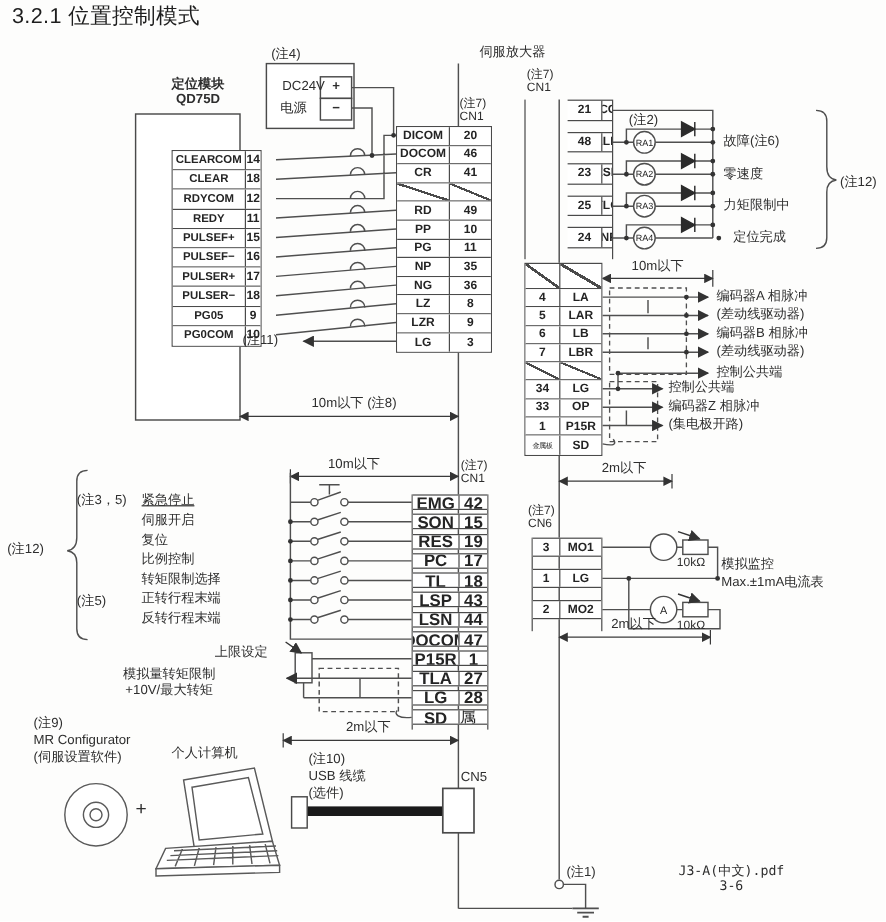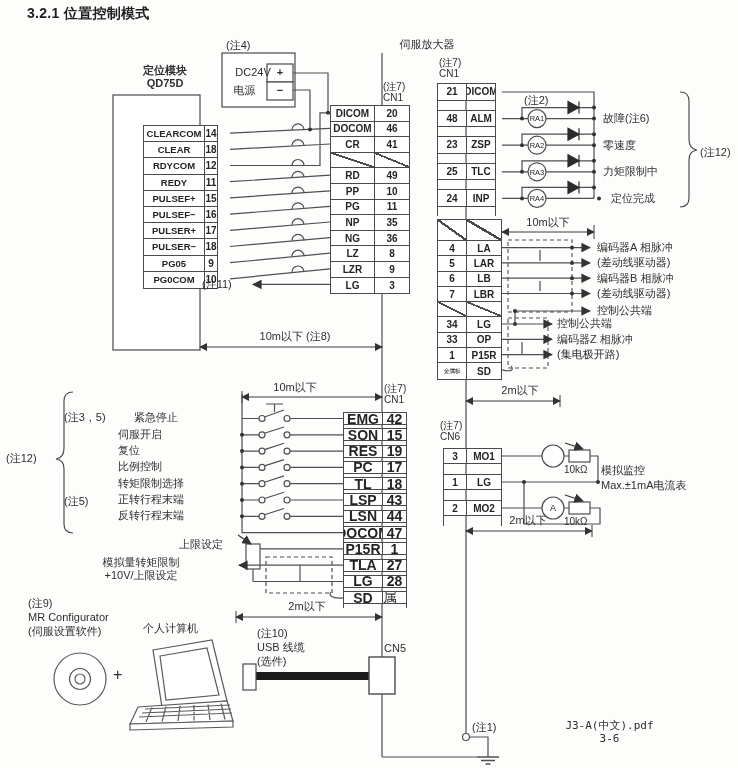--- a/index.html
+++ b/index.html
@@ -4,21 +4,21 @@
 <style>
   html,body{margin:0;padding:0;background:#fff;}
   #page{position:relative;width:738px;height:768px;background:#fdfdfc;
         font-family:"Liberation Sans","DejaVu Sans",sans-serif;color:#2b2b2b;overflow:hidden;}
   #wires-svg{position:absolute;left:0;top:0;}
   .lbl{position:absolute;white-space:nowrap;font-size:11px;line-height:13px;color:#2e2e2e;}
   .ctr{text-align:center;}
   .bold{font-weight:bold;}
   .hdr{font-size:10px;line-height:11px;}
   .mono{font-family:"DejaVu Sans Mono","Liberation Mono",monospace;font-size:11px;line-height:13px;}
-  .title{font-size:14px;font-weight:bold;color:#1e1e1e;letter-spacing:0.3px;margin-left:17px;}
+  .title{font-size:18px;font-weight:normal;color:#1e1e1e;letter-spacing:0.3px;}
 
   .ptable{position:absolute;box-sizing:border-box;display:flex;flex-direction:column;}
   .prow{display:flex;box-sizing:border-box;}
   .pcell{box-sizing:border-box;display:flex;align-items:center;justify-content:center;
          font-size:10px;font-weight:600;color:#242424;overflow:hidden;}
   .c1{border-right:1px solid #4a4a4a;}
   .c2{flex:1;}
   .sm{font-size:6px;font-weight:400;letter-spacing:-0.5px;}
   .slash .pcell{background-image:linear-gradient(to bottom left,transparent 46.5%,#4a4a4a 46.5%,#4a4a4a 53.5%,transparent 53.5%);}
 
@@ -31,21 +31,21 @@
   .gapped .prow:last-child{margin-bottom:0;}
 
   #tbl-qd75d{left:143px;top:125px;width:75px;}
   #tbl-qd75d .prow{height:16.2px;}
   #tbl-qd75d .c1{width:61px;font-size:9.5px;}
 
   #tbl-cn1-left{left:330px;top:105px;width:80px;}
   #tbl-cn1-left .prow{height:15.6px;}
   #tbl-cn1-left .c1{width:44px;}
 
-  #tbl-cn1-right-top{left:437px;top:83px;width:59px;}
+  #tbl-cn1-right-top{left:437px;top:83px;width:74px;padding-left:35px;}
   #tbl-cn1-right-top .prow{height:17.6px;margin-bottom:9px;}
   #tbl-cn1-right-top .c1{width:29px;}
 
   #tbl-cn1-right-mid{left:437px;top:219px;width:65px;}
   #tbl-cn1-right-mid .prow{height:15.3px;}
   #tbl-cn1-right-mid .prow:first-child{height:21px;}
   #tbl-cn1-right-mid .c1{width:29px;}
 
   #tbl-cn1-lower{left:343px;top:412px;width:64px;}
   #tbl-cn1-lower .prow{height:13px;margin-bottom:3.3px;}
@@ -522,32 +522,32 @@
   <div class="lbl" style="left:597px;top:272px;">编码器B 相脉冲</div>
   <div class="lbl" style="left:597px;top:287px;">(差动线驱动器)</div>
   <div class="lbl" style="left:597px;top:304px;">控制公共端</div>
   <div class="lbl" style="left:557px;top:317px;">控制公共端</div>
   <div class="lbl" style="left:557px;top:333px;">编码器Z 相脉冲</div>
   <div class="lbl" style="left:557px;top:348px;">(集电极开路)</div>
 
   <div class="lbl" style="left:6px;top:452px;">(注12)</div>
   <div class="lbl" style="left:64px;top:411px;">(注3，5)</div>
   <div class="lbl" style="left:64px;top:495px;">(注5)</div>
-  <div class="lbl" style="left:134px;top:411px;">紧急停止</div>
+  <div class="lbl" style="left:118px;top:411px;text-decoration:underline;">紧急停止</div>
   <div class="lbl" style="left:118px;top:428px;">伺服开启</div>
   <div class="lbl" style="left:118px;top:444px;">复位</div>
   <div class="lbl" style="left:118px;top:460px;">比例控制</div>
   <div class="lbl" style="left:118px;top:477px;">转矩限制选择</div>
   <div class="lbl" style="left:118px;top:493px;">正转行程末端</div>
   <div class="lbl" style="left:118px;top:509px;">反转行程末端</div>
 
   <div class="lbl" style="left:179px;top:538px;">上限设定</div>
   <div class="lbl ctr" style="left:78px;top:556px;width:126px;">
     <div>模拟量转矩限制</div>
-    <div>+10V/上限设定</div>
+    <div>+10V/最大转矩</div>
   </div>
 
   <div class="lbl" style="left:564px;top:463px;font-size:10px;">10kΩ</div>
   <div class="lbl" style="left:564px;top:515px;font-size:10px;">10kΩ</div>
   <div class="lbl" style="left:601px;top:464px;">模拟监控</div>
   <div class="lbl" style="left:601px;top:479px;">Max.±1mA电流表</div>
 
   <div class="lbl" style="left:28px;top:597px;">(注9)</div>
   <div class="lbl" style="left:28px;top:611px;">MR Configurator</div>
   <div class="lbl" style="left:28px;top:625px;">(伺服设置软件)</div>

